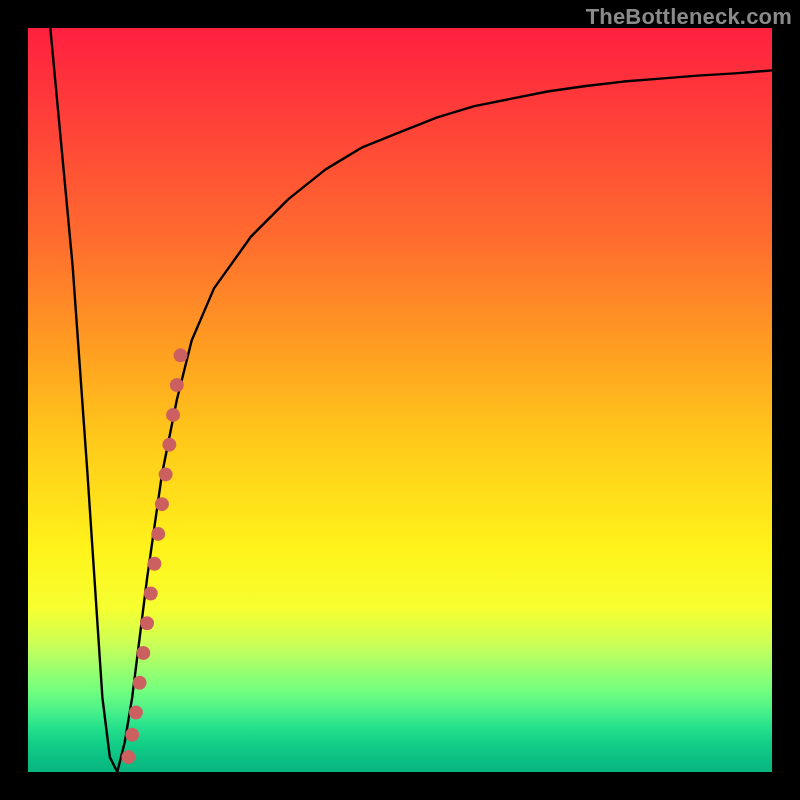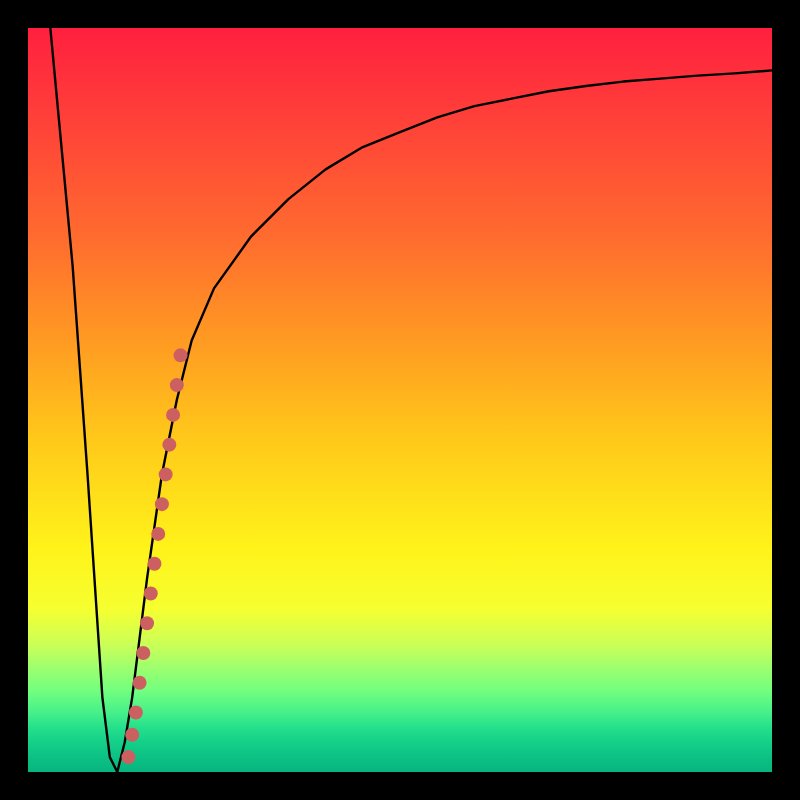--- a/index.html
+++ b/index.html
@@ -79,13 +79,14 @@
           <circle cx="130.20" cy="505.92" r="7" fill="#cc6060"></circle>
           <circle cx="133.92" cy="476.16" r="7" fill="#cc6060"></circle>
           <circle cx="137.64" cy="446.40" r="7" fill="#cc6060"></circle>
           <circle cx="141.36" cy="416.64" r="7" fill="#cc6060"></circle>
           <circle cx="145.08" cy="386.88" r="7" fill="#cc6060"></circle>
           <circle cx="148.80" cy="357.12" r="7" fill="#cc6060"></circle>
           <circle cx="152.52" cy="327.36" r="7" fill="#cc6060"></circle>
         </g>
     </svg>
   </div>
+  <div class="watermark">TheBottleneck.com</div>
 </div>
 
 </body></html>

